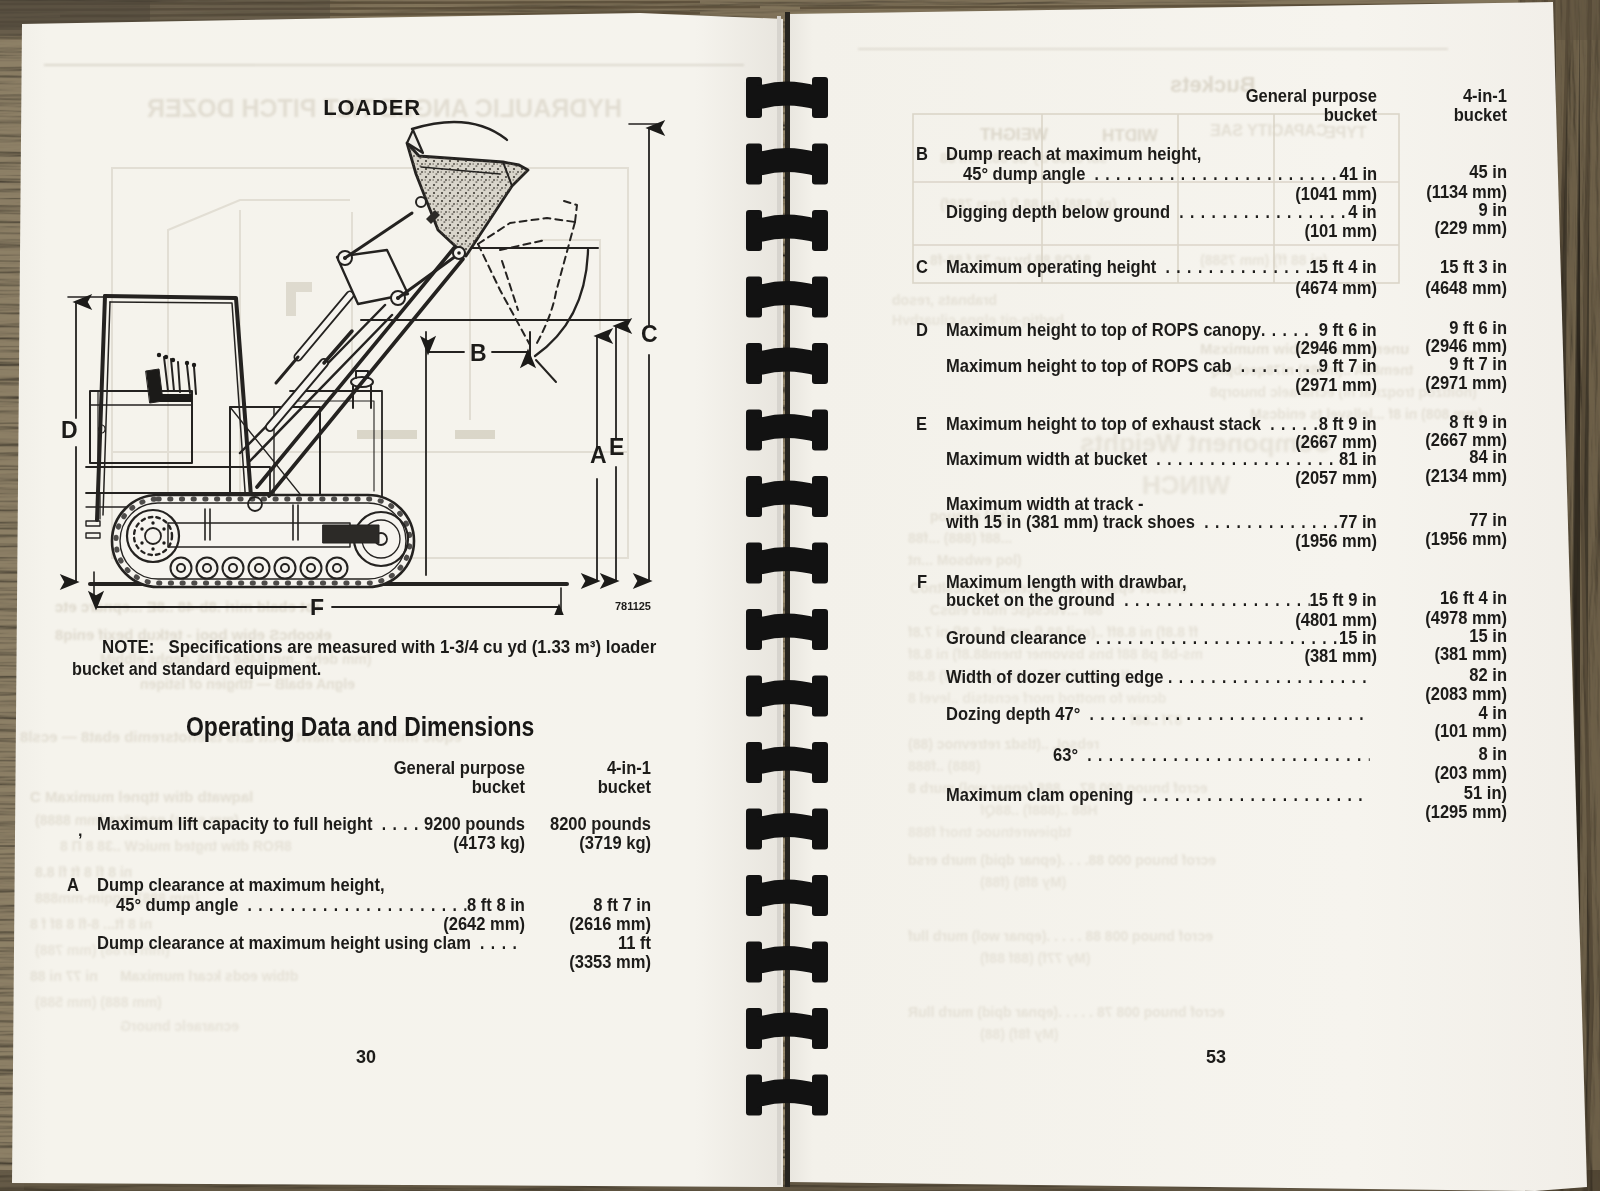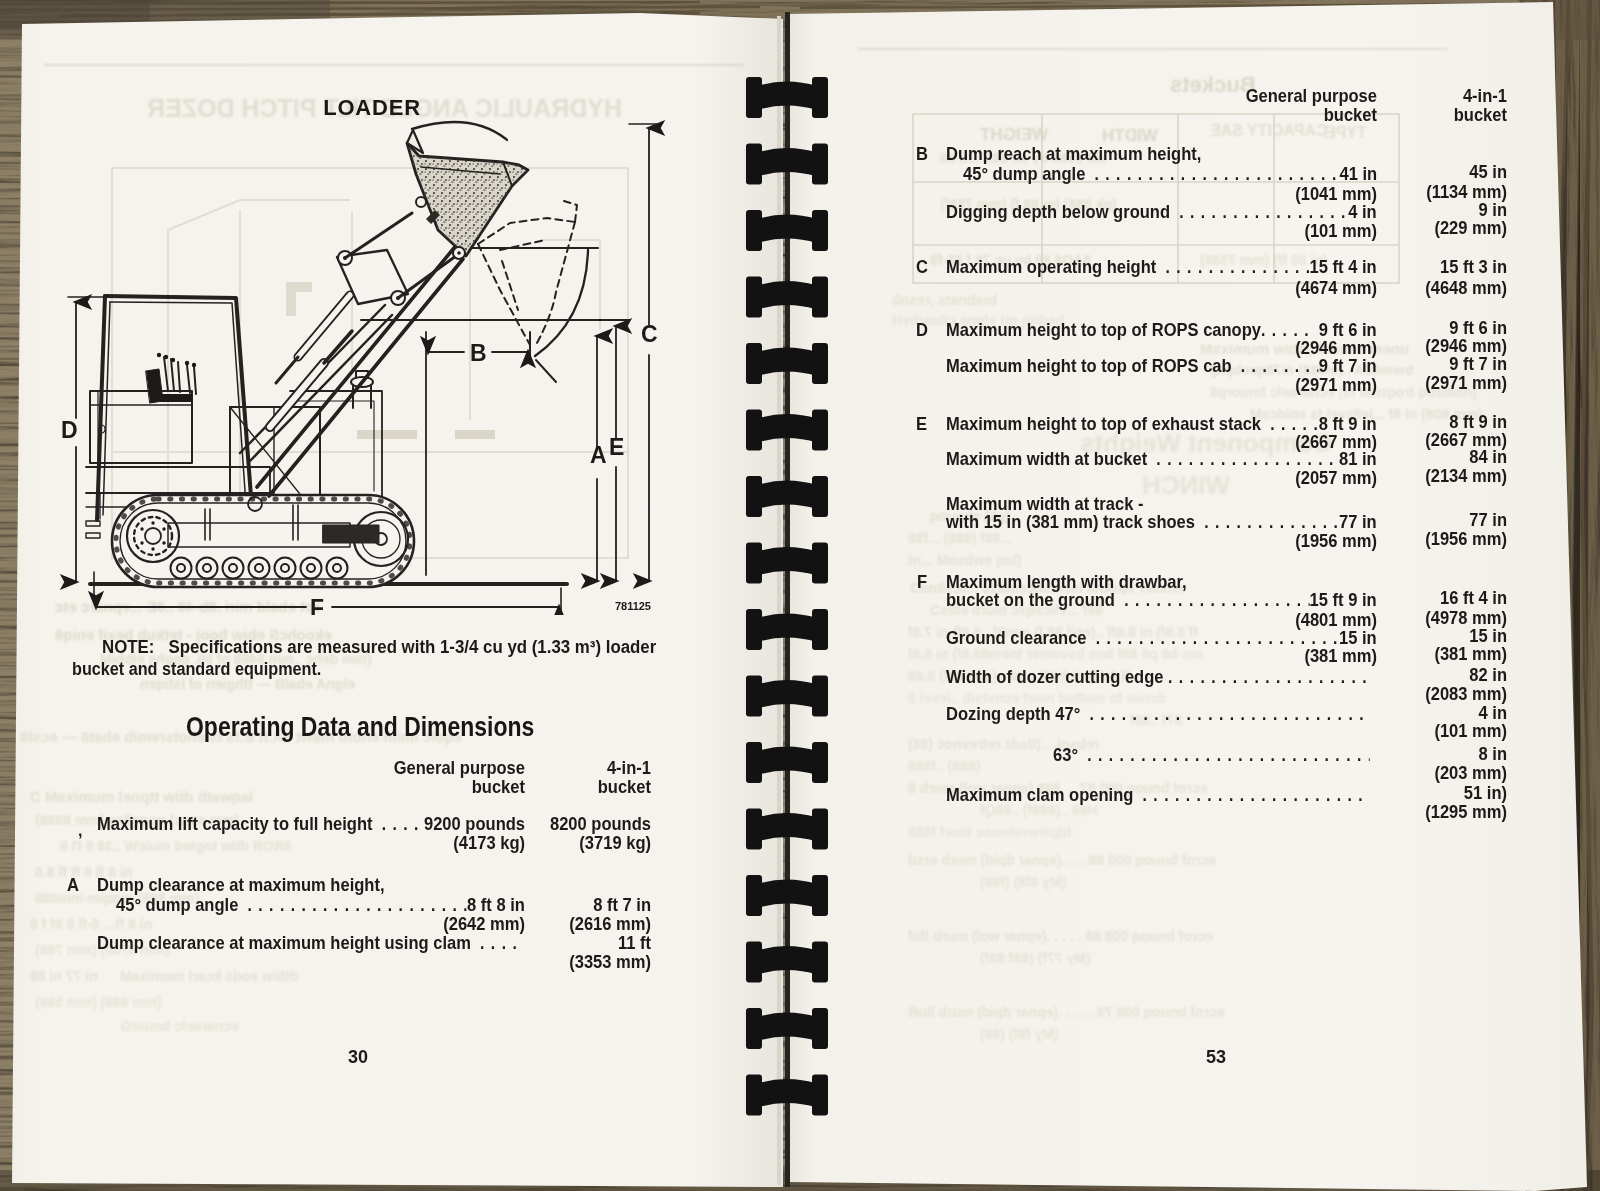--- a/index.html
+++ b/index.html
@@ -372,21 +372,21 @@
 <div class="rv" style="left:451px;top:895px;width:200px;">8 ft 7 in</div>
 <div class="rv" style="left:325px;top:914px;width:200px;">(2642 mm)</div>
 <div class="rv" style="left:451px;top:914px;width:200px;">(2616 mm)</div>
 <div class="ln" style="left:97px;top:933px;width:484px;">
       <span>Dump clearance at maximum height using clam&nbsp;&nbsp;</span>
       <span class="d">. . . . . . . . . . . .</span>
     </div>
 <div class="rv" style="left:451px;top:933px;width:200px;">11 ft</div>
 <div class="rv" style="left:451px;top:952px;width:200px;">(3353 mm)</div>
 
-<div class="abs" style="left:340px;top:1047px;width:36px;text-align:center;font-weight:bold;font-size:18px;color:#1c1b19;">30</div>
+<div class="abs" style="left:340px;top:1047px;width:36px;text-align:right;font-weight:bold;font-size:18px;color:#1c1b19;">30</div>
 
 <div class="rv" style="left:1177px;top:86px;width:200px;">General purpose</div>
 <div class="rv" style="left:1177px;top:105px;width:200px;">bucket</div>
 <div class="rv" style="left:1407px;top:86px;width:100px;">4-in-1</div>
 <div class="rv" style="left:1407px;top:105px;width:100px;">bucket</div>
 
 <div class="abs ln" style="left:916px;top:144px;">
       <span>B</span>
     </div>
 <div class="ln" style="left:946px;top:144px;">

